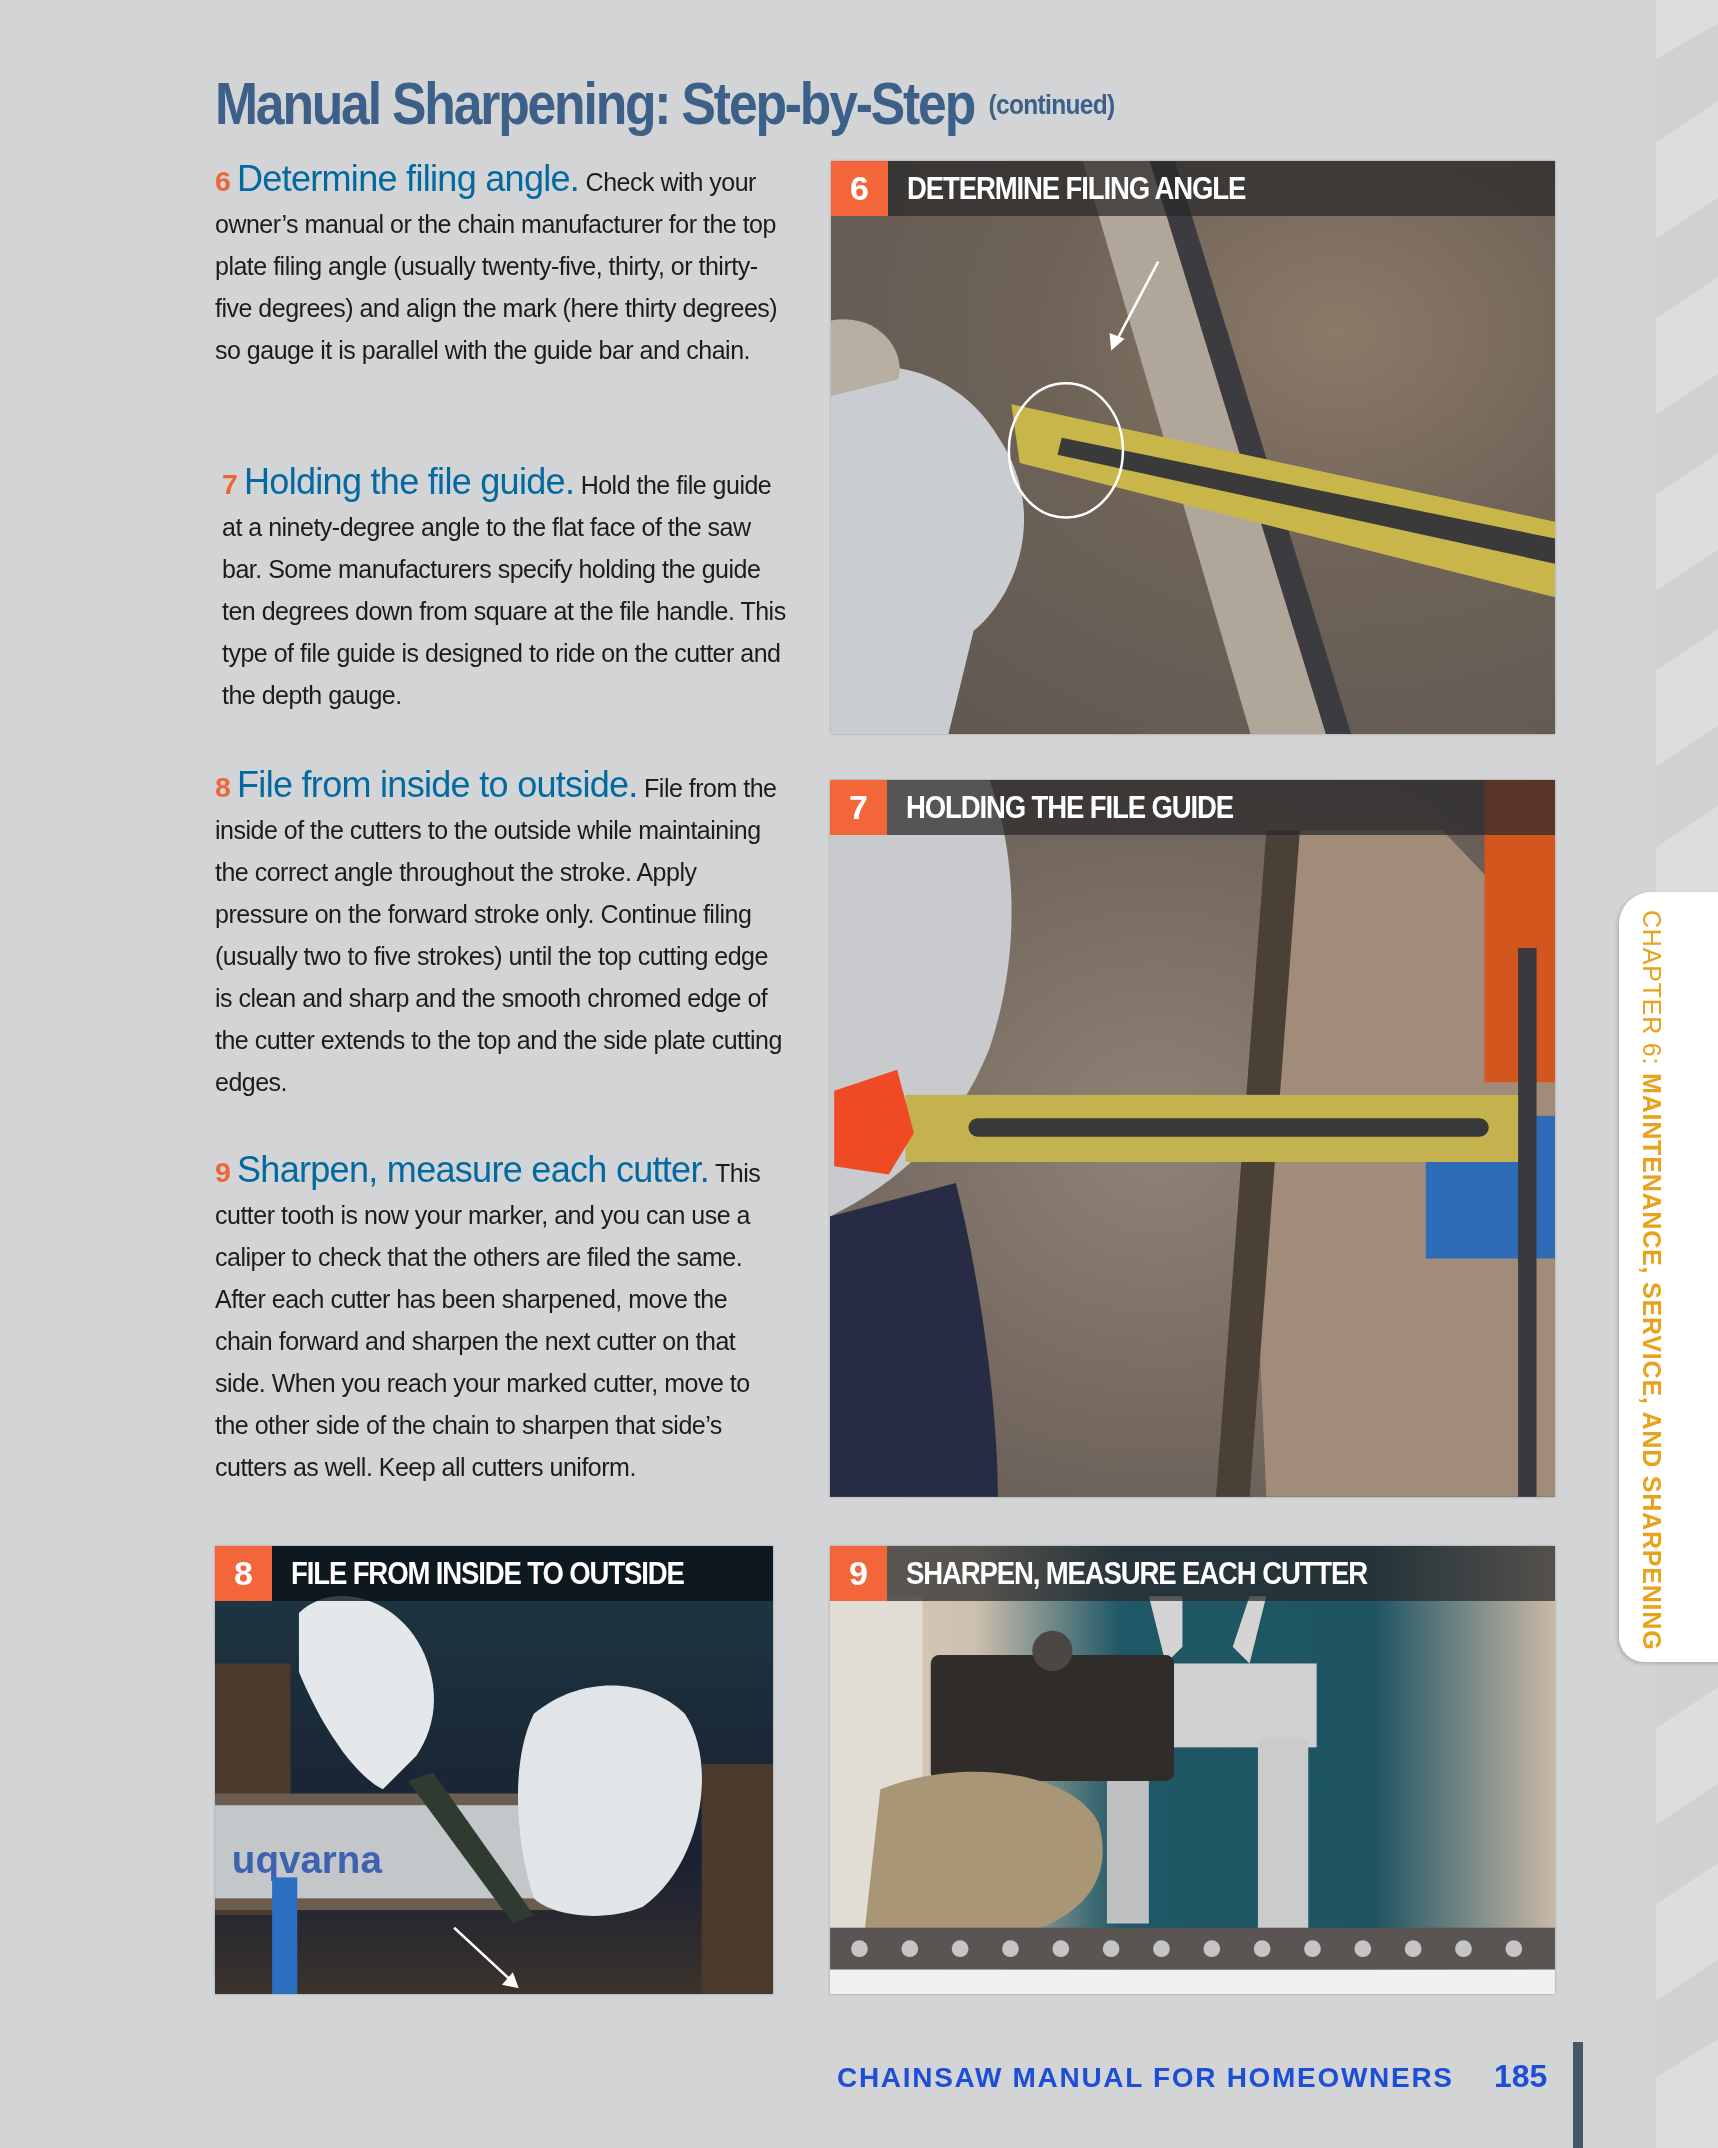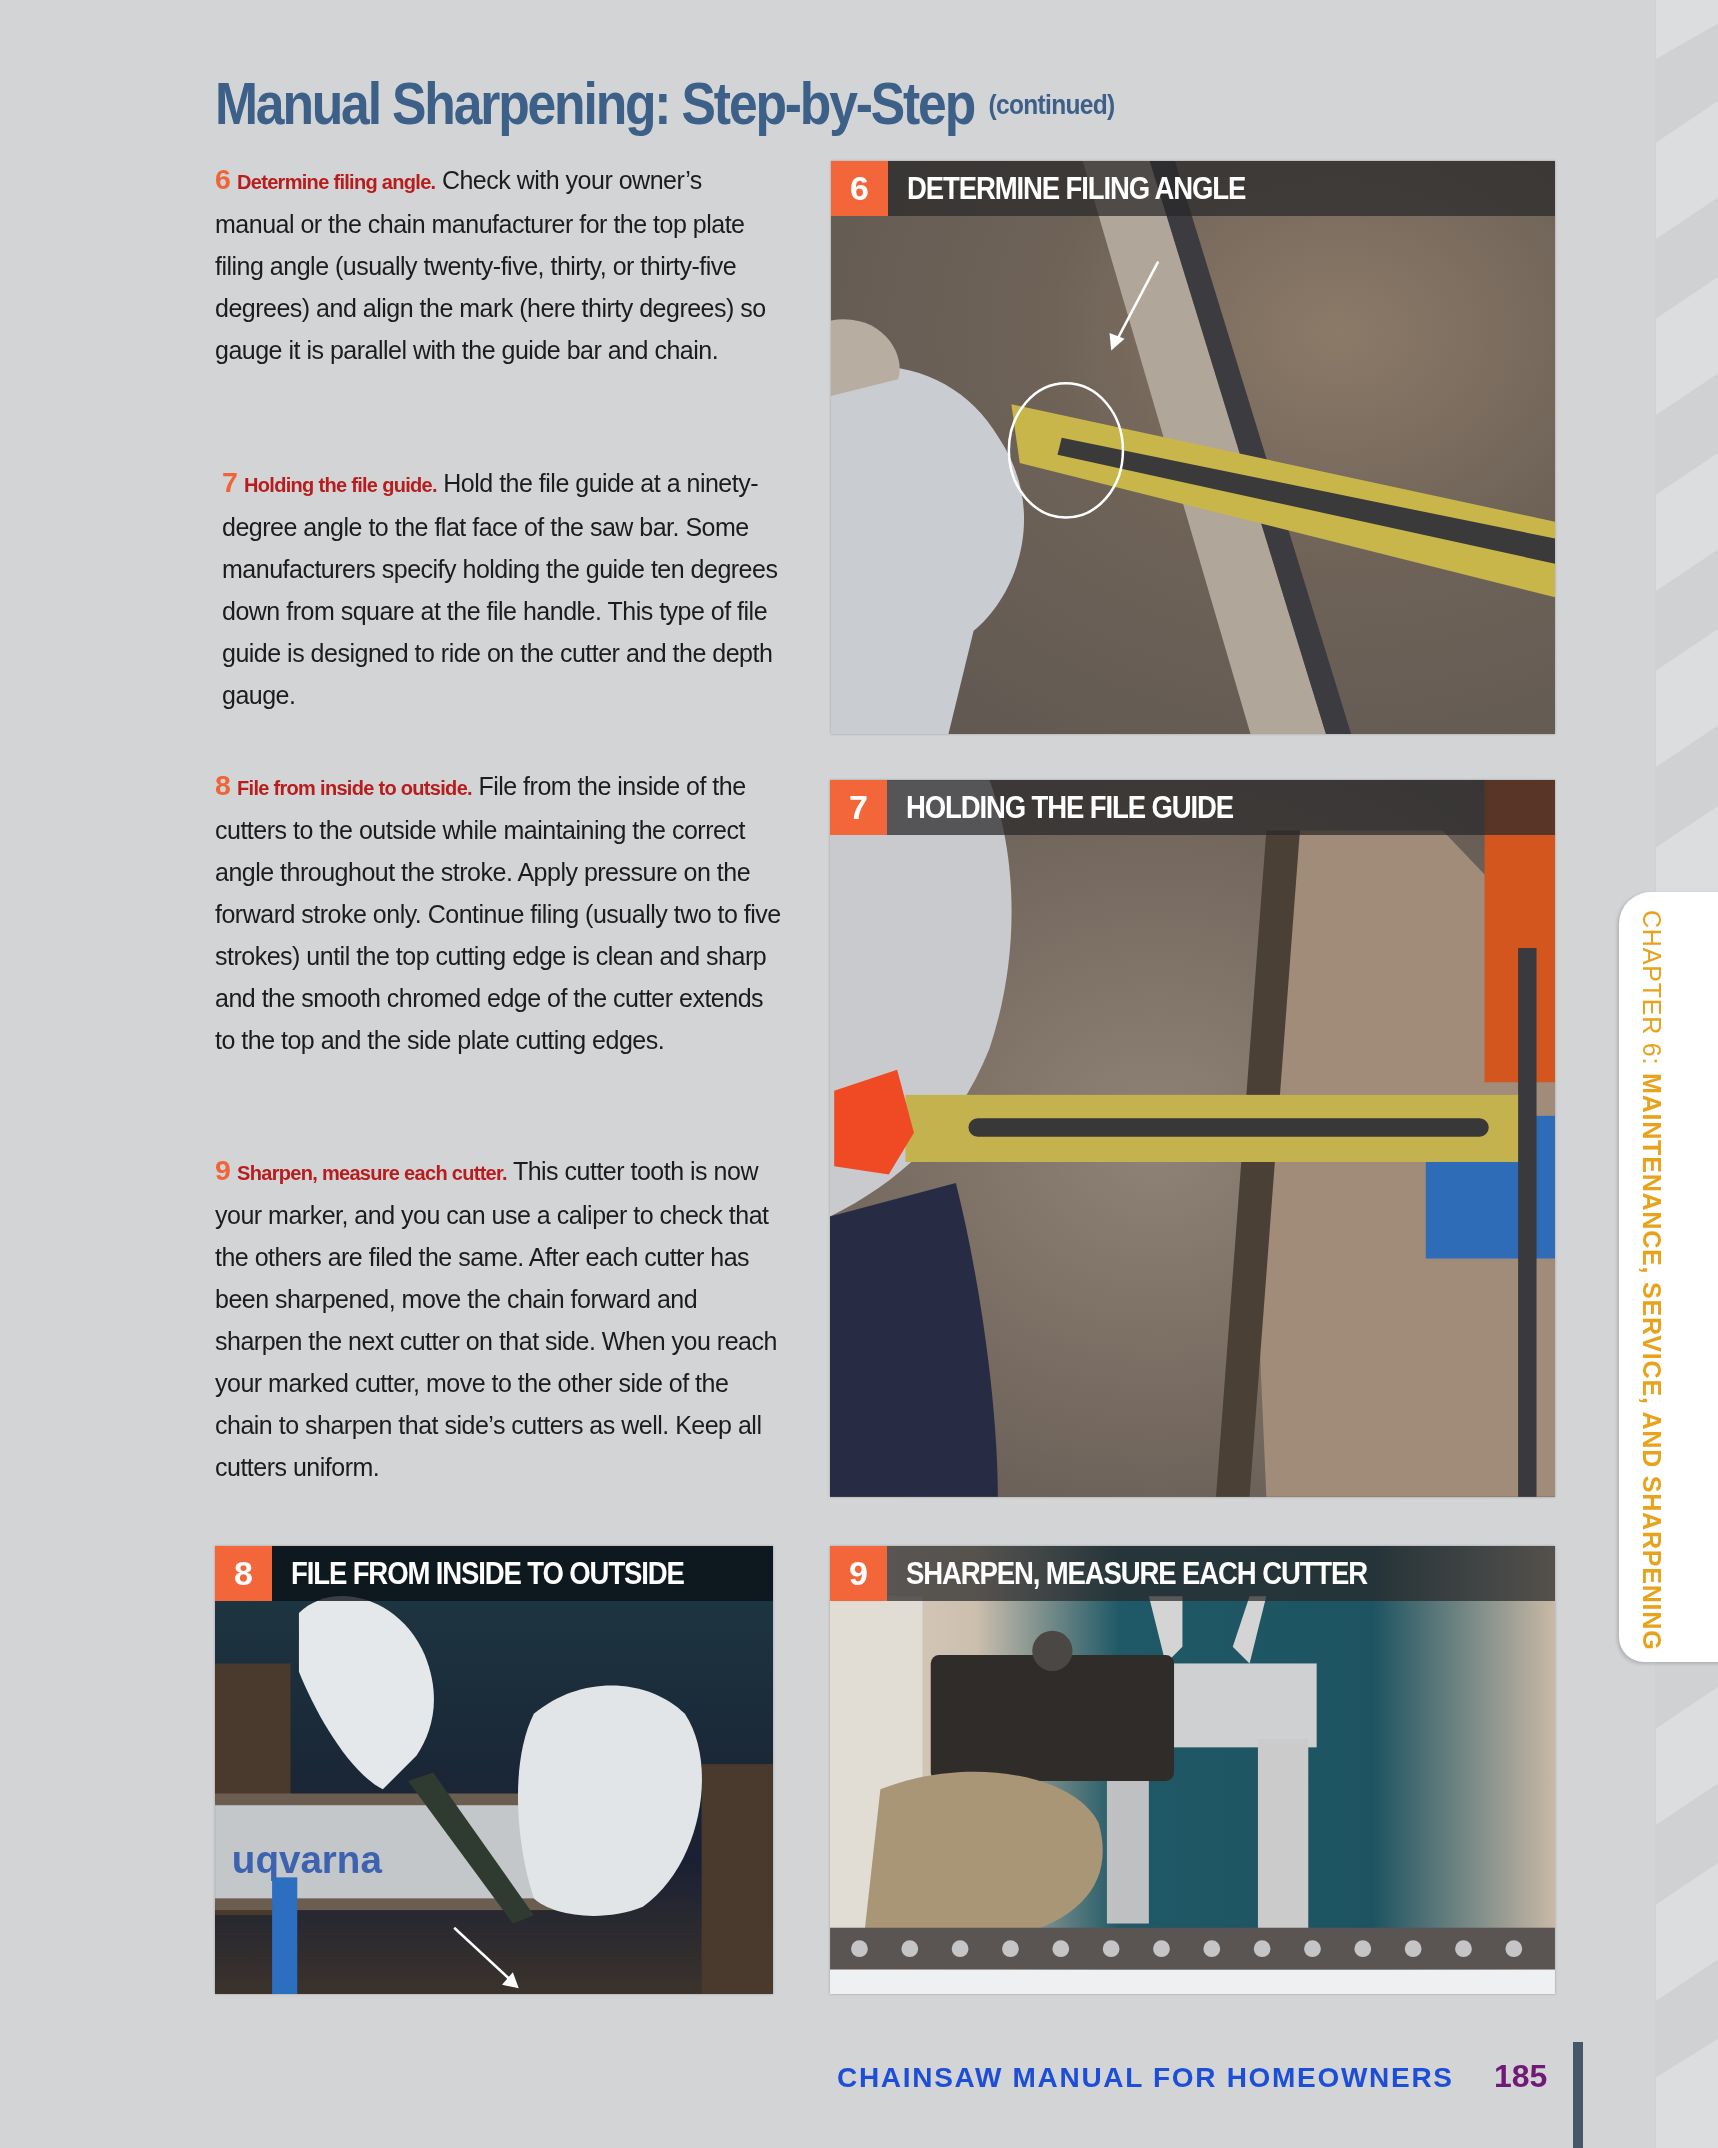--- a/index.html
+++ b/index.html
@@ -17,41 +17,41 @@
     font-family: "Liberation Sans", sans-serif; font-weight: bold;
     font-size: 60px; color: #3d6089; letter-spacing: -2.5px;
     transform: scaleX(0.86); transform-origin: left top; white-space: nowrap;
   }
   .page-title .cont { font-size: 28.5px; letter-spacing: -0.8px; margin-left: 17px; vertical-align: 10px; }
   
   .step { position: absolute; left: 215px; width: 571px; margin: 0;
     font-family: "Liberation Sans", sans-serif; font-size: 25px; line-height: 42px;
     color: #1c1c1c; letter-spacing: -0.5px; }
   .step .num { color: #f0643a; font-weight: bold; font-size: 28.5px; margin-right: 6.7px; }
-  .step .lead { font-weight: bold; font-size: 20px; letter-spacing: -0.7px; color: #b91c1c; }
+  .step .lead { font-weight: normal; font-size: 36px; letter-spacing: -0.7px; color: #0369a1; }
   .step .txt { }
   
   .photo { position: absolute; overflow: hidden; box-shadow: 0 0 2.5px rgba(0,0,0,0.25); }
   .caption-bar { position: absolute; left: 0; top: 0; right: 0; height: 55px;
     background: rgba(40,40,42,0.72); display: flex; align-items: center; }
   .caption-num { width: 57px; height: 55px; background: #f2663a; color: #fff; font-weight: bold;
     font-size: 34px; display: flex; align-items: center; justify-content: center; flex: none; }
   .caption-text { color: #fff; font-weight: bold; font-size: 32px; margin-left: 18.5px; letter-spacing: -1.3px;
     transform: scaleX(0.86); transform-origin: left center; white-space: nowrap; }
   
   .chapter-tab { position: absolute; left: 1619px; top: 892px; width: 109px; height: 770px;
     background: #ffffff; border-radius: 32px 0 0 25px; box-shadow: -1.7px 1.7px 3.4px rgba(0,0,0,0.15); }
   .chapter-label { position: absolute; left: 1632px; top: 910px; width: 34px; height: 738px;
     writing-mode: vertical-rl; font-size: 25px; color: #e8a21c; letter-spacing: 0.8px; white-space: nowrap; }
   .chapter-label .pre { font-weight: normal; }
   .chapter-label .title { font-weight: bold; }
   
   .footer-title { position: absolute; left: 837px; top: 2062px; font-size: 28px; font-weight: bold;
     letter-spacing: 1.7px; color: #1d4ed8; }
-  .page-number { position: absolute; left: 1494px; top: 2058px; font-size: 32px; font-weight: bold; color: #701a75; }
+  .page-number { position: absolute; left: 1494px; top: 2058px; font-size: 32px; font-weight: bold; color: #1d4ed8; }
   .footer-rule { position: absolute; left: 1573px; top: 2042px; width: 10px; height: 106px; background: #46576a; }
 </style>
 </head>
 <body>
 
 <div class="stripe-band"></div>
 <div class="stripe" style="top:0;height:59px;clip-path:polygon(0 0,100% 0,100% 40%,0 100%);"></div>
 <div class="stripe" style="top:101px;height:138px;clip-path:polygon(0 30%,100% 0,100% 70%,0 100%);"></div>
 <div class="stripe" style="top:277px;height:138px;clip-path:polygon(0 30%,100% 0,100% 70%,0 100%);"></div>
 <div class="stripe" style="top:453px;height:138px;clip-path:polygon(0 30%,100% 0,100% 70%,0 100%);"></div>

